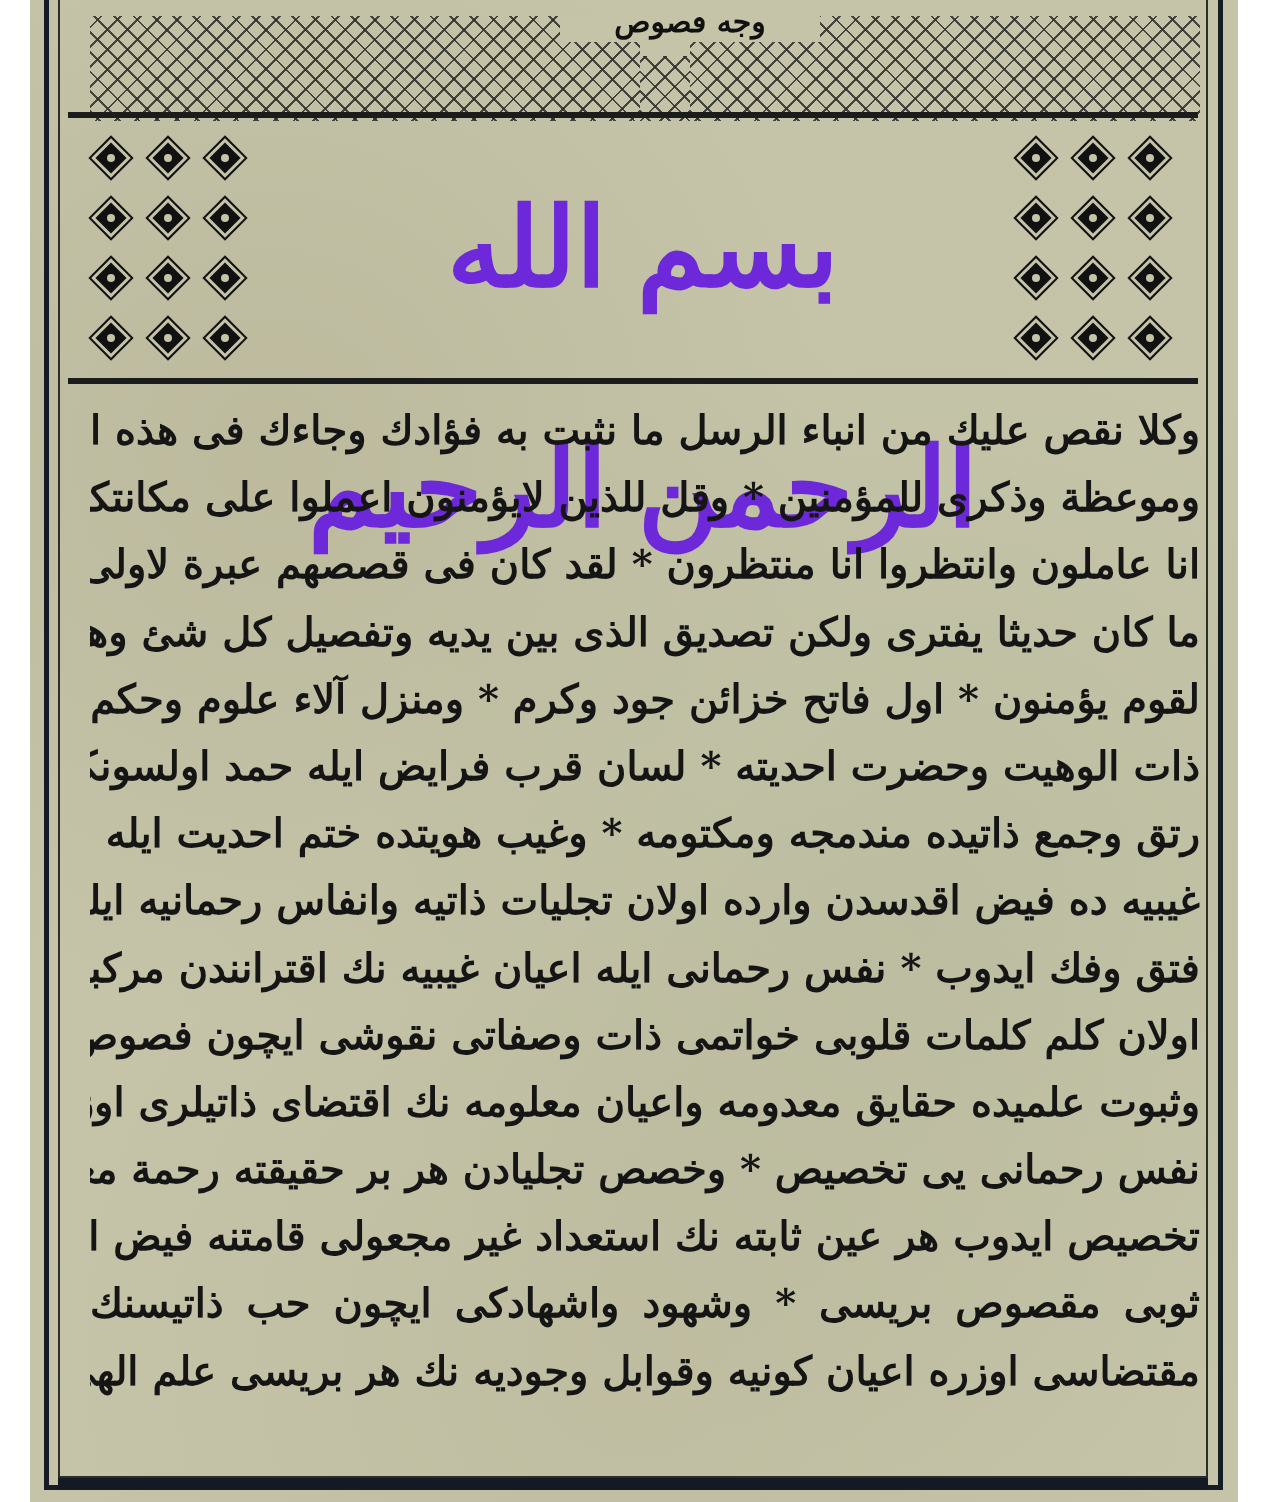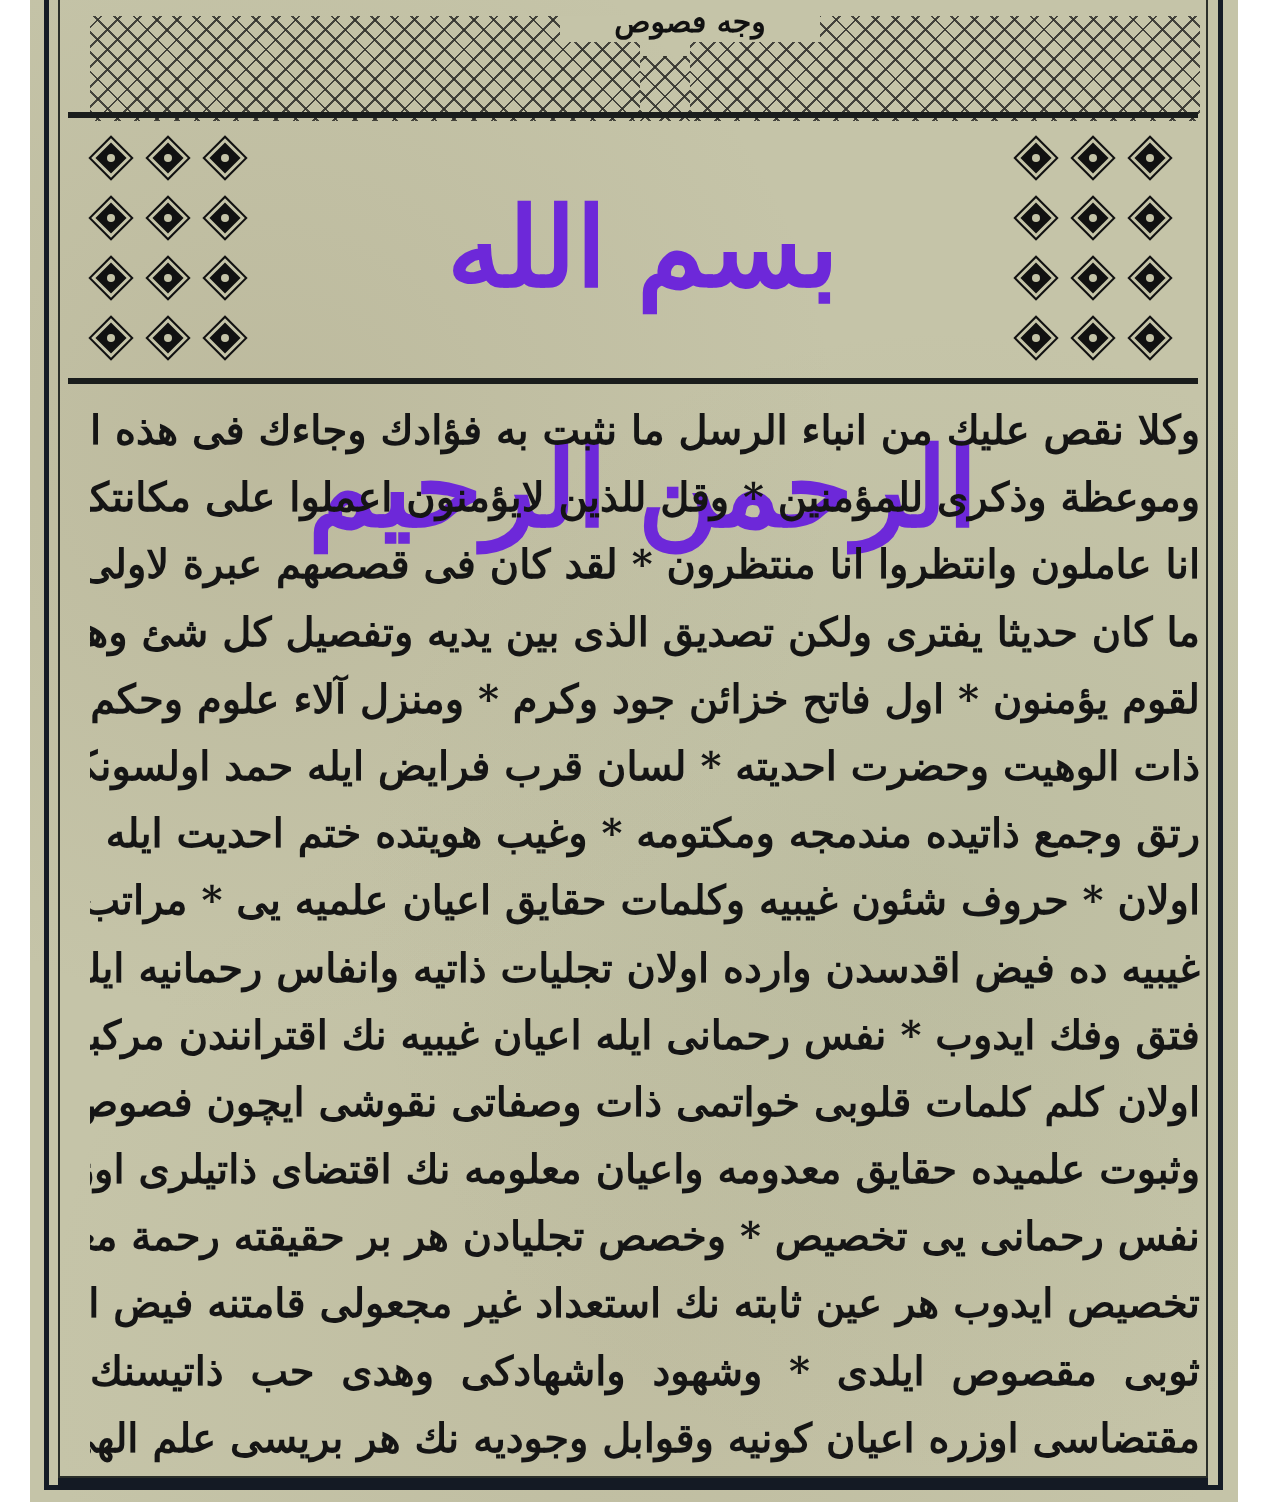--- a/index.html
+++ b/index.html
@@ -103,24 +103,23 @@
 <div class="rule r2"></div>
 
 <div class="body-text">
   <div class="line">وكلا نقص عليك من انباء الرسل ما نثبت به فؤادك وجاءك فى هذه الحق</div>
   <div class="line">وموعظة وذكرى للمؤمنين * وقل للذين لايؤمنون اعملوا على مكانتكم</div>
   <div class="line">انا عاملون وانتظروا انا منتظرون * لقد كان فى قصصهم عبرة لاولى الالباب</div>
   <div class="line">ما كان حديثا يفترى ولكن تصديق الذى بين يديه وتفصيل كل شئ وهدى ورحمة</div>
   <div class="line">لقوم يؤمنون * اول فاتح خزائن جود وكرم * ومنزل آلاء علوم وحكم * اولان</div>
   <div class="line">ذات الوهيت وحضرت احديته * لسان قرب فرايض ايله حمد اولسونكه</div>
   <div class="line">رتق وجمع ذاتيده مندمجه ومكتومه * وغيب هويتده ختم احديت ايله مختومه</div>
-  <div class="line">اولان * حروف شئون غيبيه وكلمات حقايق اعيان علميه يى * مراتب</div>
   <div class="line">غيبيه ده فيض اقدسدن وارده اولان تجليات ذاتيه وانفاس رحمانيه ايله</div>
   <div class="line">فتق وفك ايدوب * نفس رحمانى ايله اعيان غيبيه نك اقترانندن مركبه</div>
   <div class="line">اولان كلم كلمات قلوبى خواتمى ذات وصفاتى نقوشى ايچون فصوص ايلدى *</div>
   <div class="line">وثبوت علميده حقايق معدومه واعيان معلومه نك اقتضاى ذاتيلرى اوزره</div>
   <div class="line">نفس رحمانى يى تخصيص * وخصص تجليادن هر بر حقيقته رحمة معينه</div>
   <div class="line">تخصيص ايدوب هر عين ثابته نك استعداد غير مجعولى قامتنه فيض اقدم</div>
-  <div class="line">ثوبى مقصوص ايلدى * وشهود واشهادكى وهدى حب ذاتيسنك</div>
+  <div class="line">ثوبى مقصوص بريسى * وشهود واشهادكى ايچون حب ذاتيسنك</div>
   <div class="line">مقتضاسى اوزره اعيان كونيه وقوابل وجوديه نك هر بريسى علم الهى</div>
 </div>
 
 <div class="bottom-rule"></div>
 
 </body></html>

